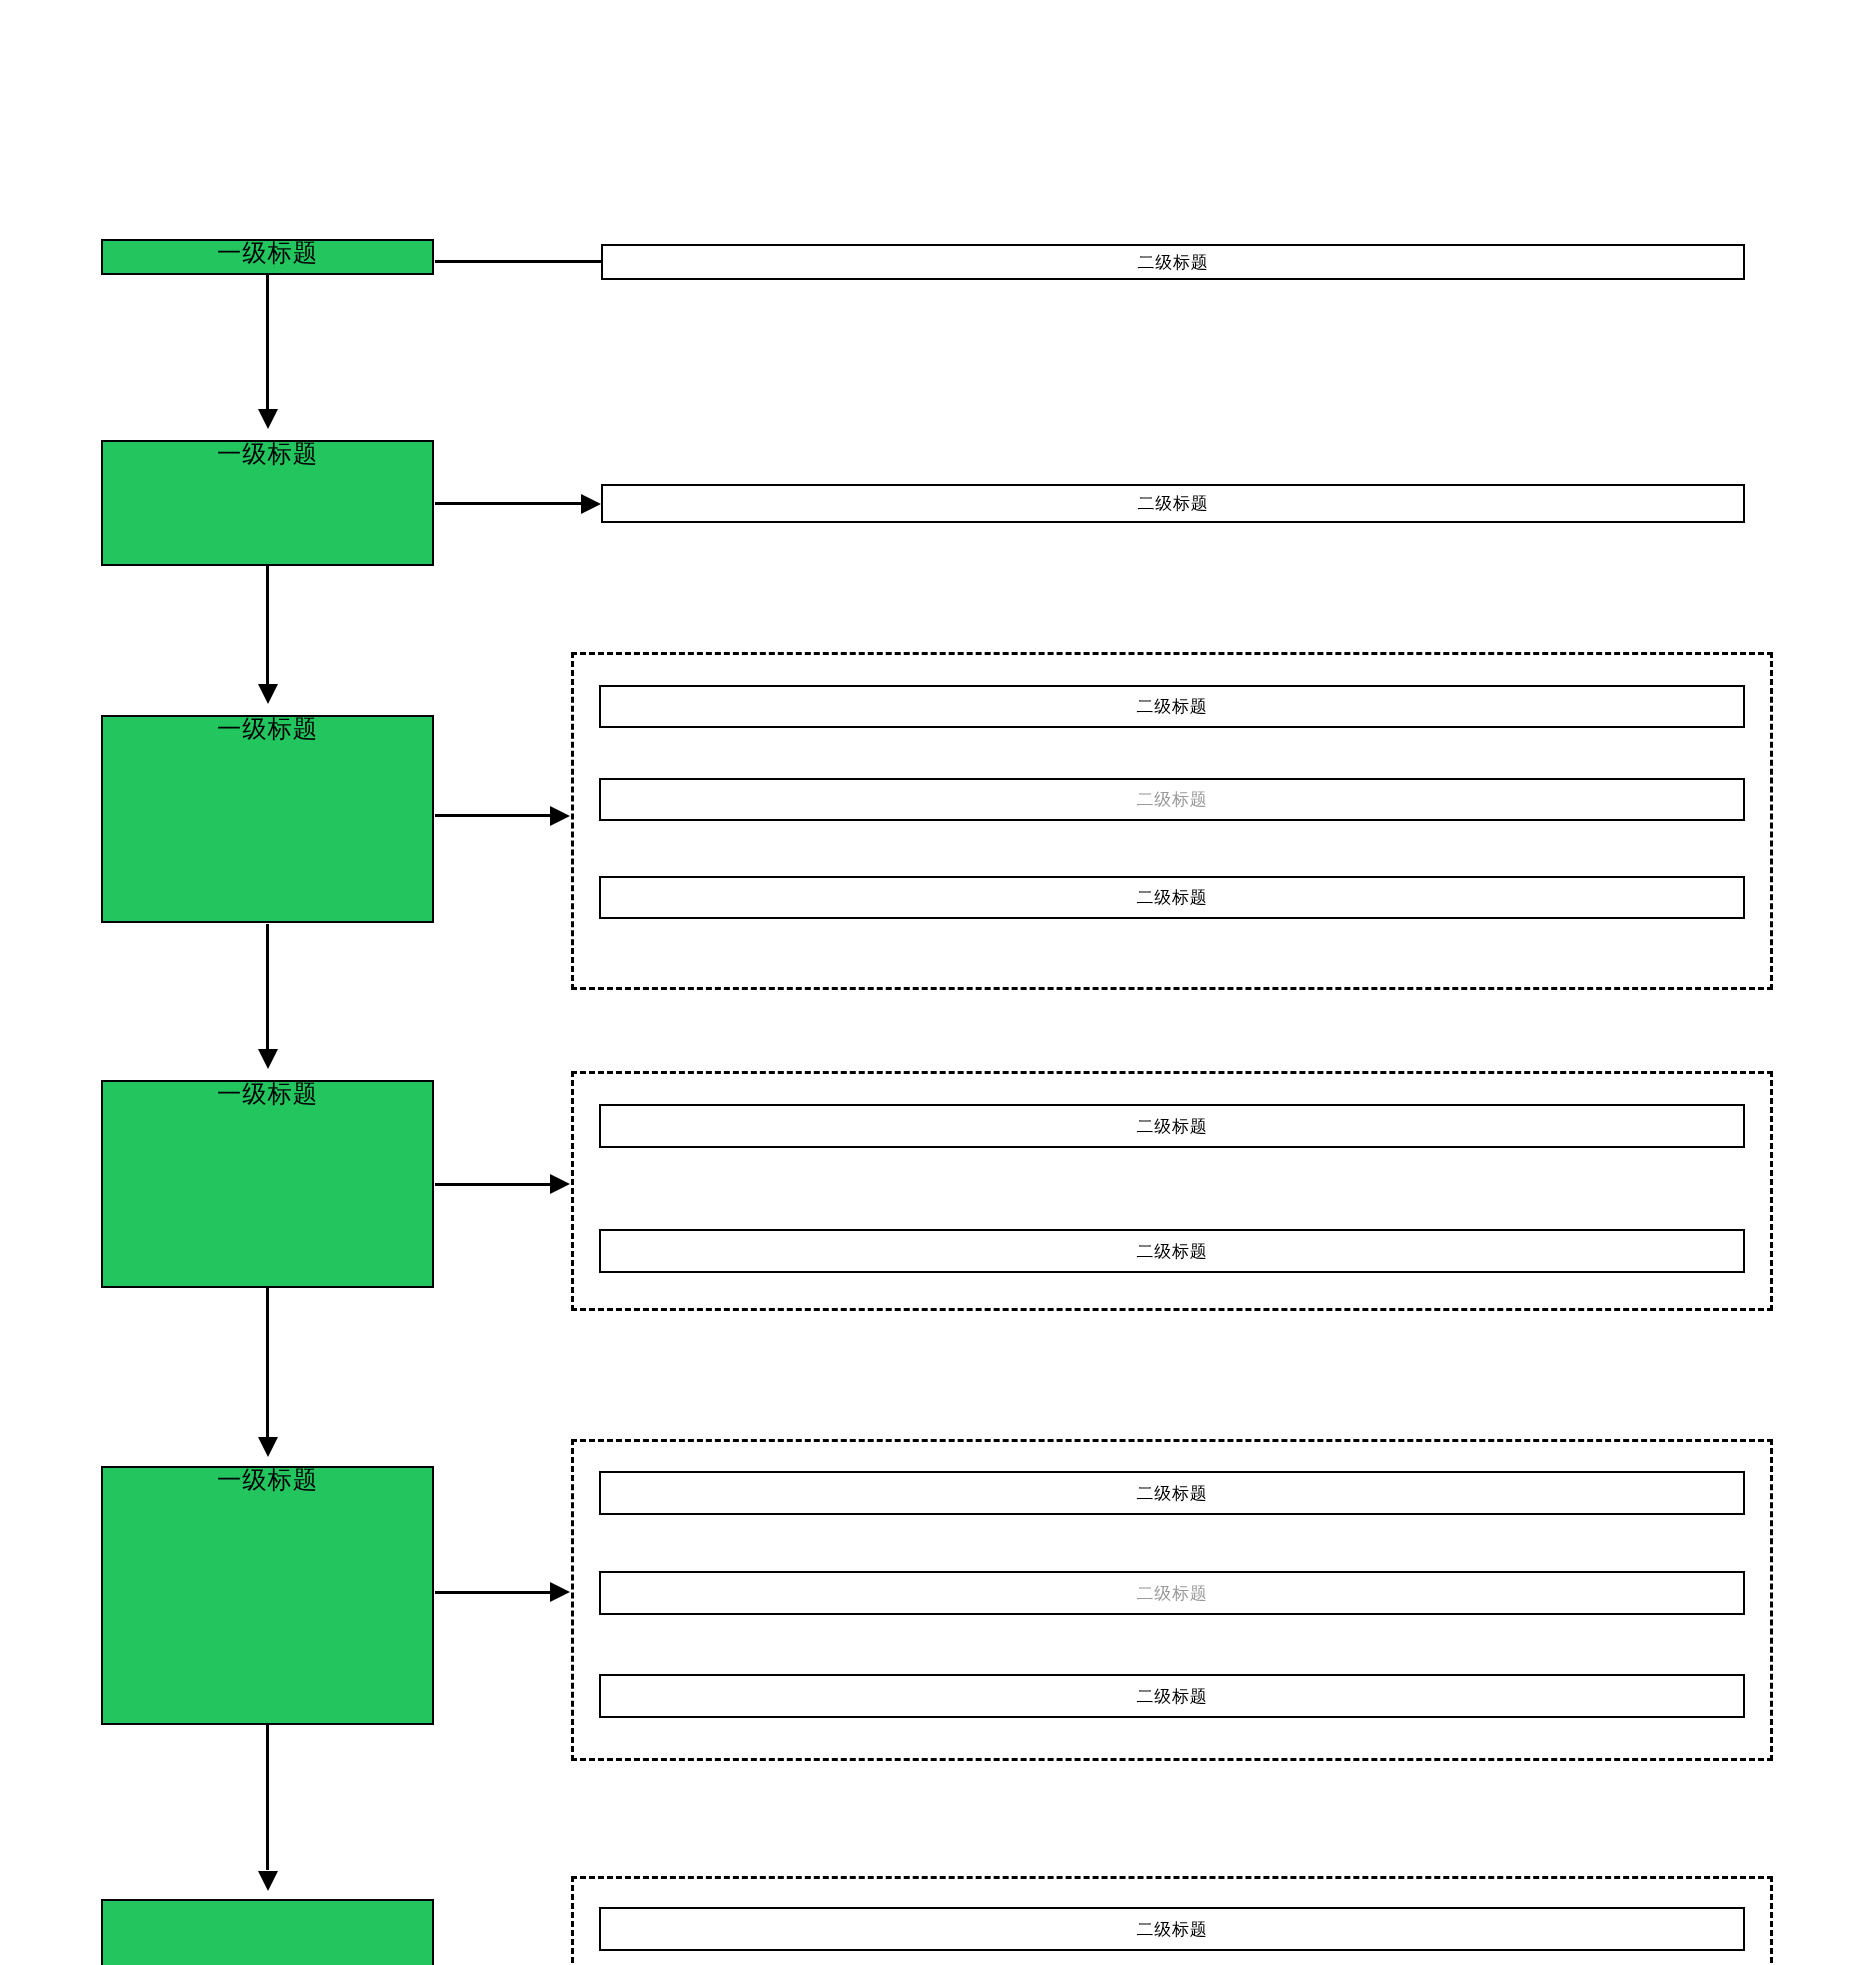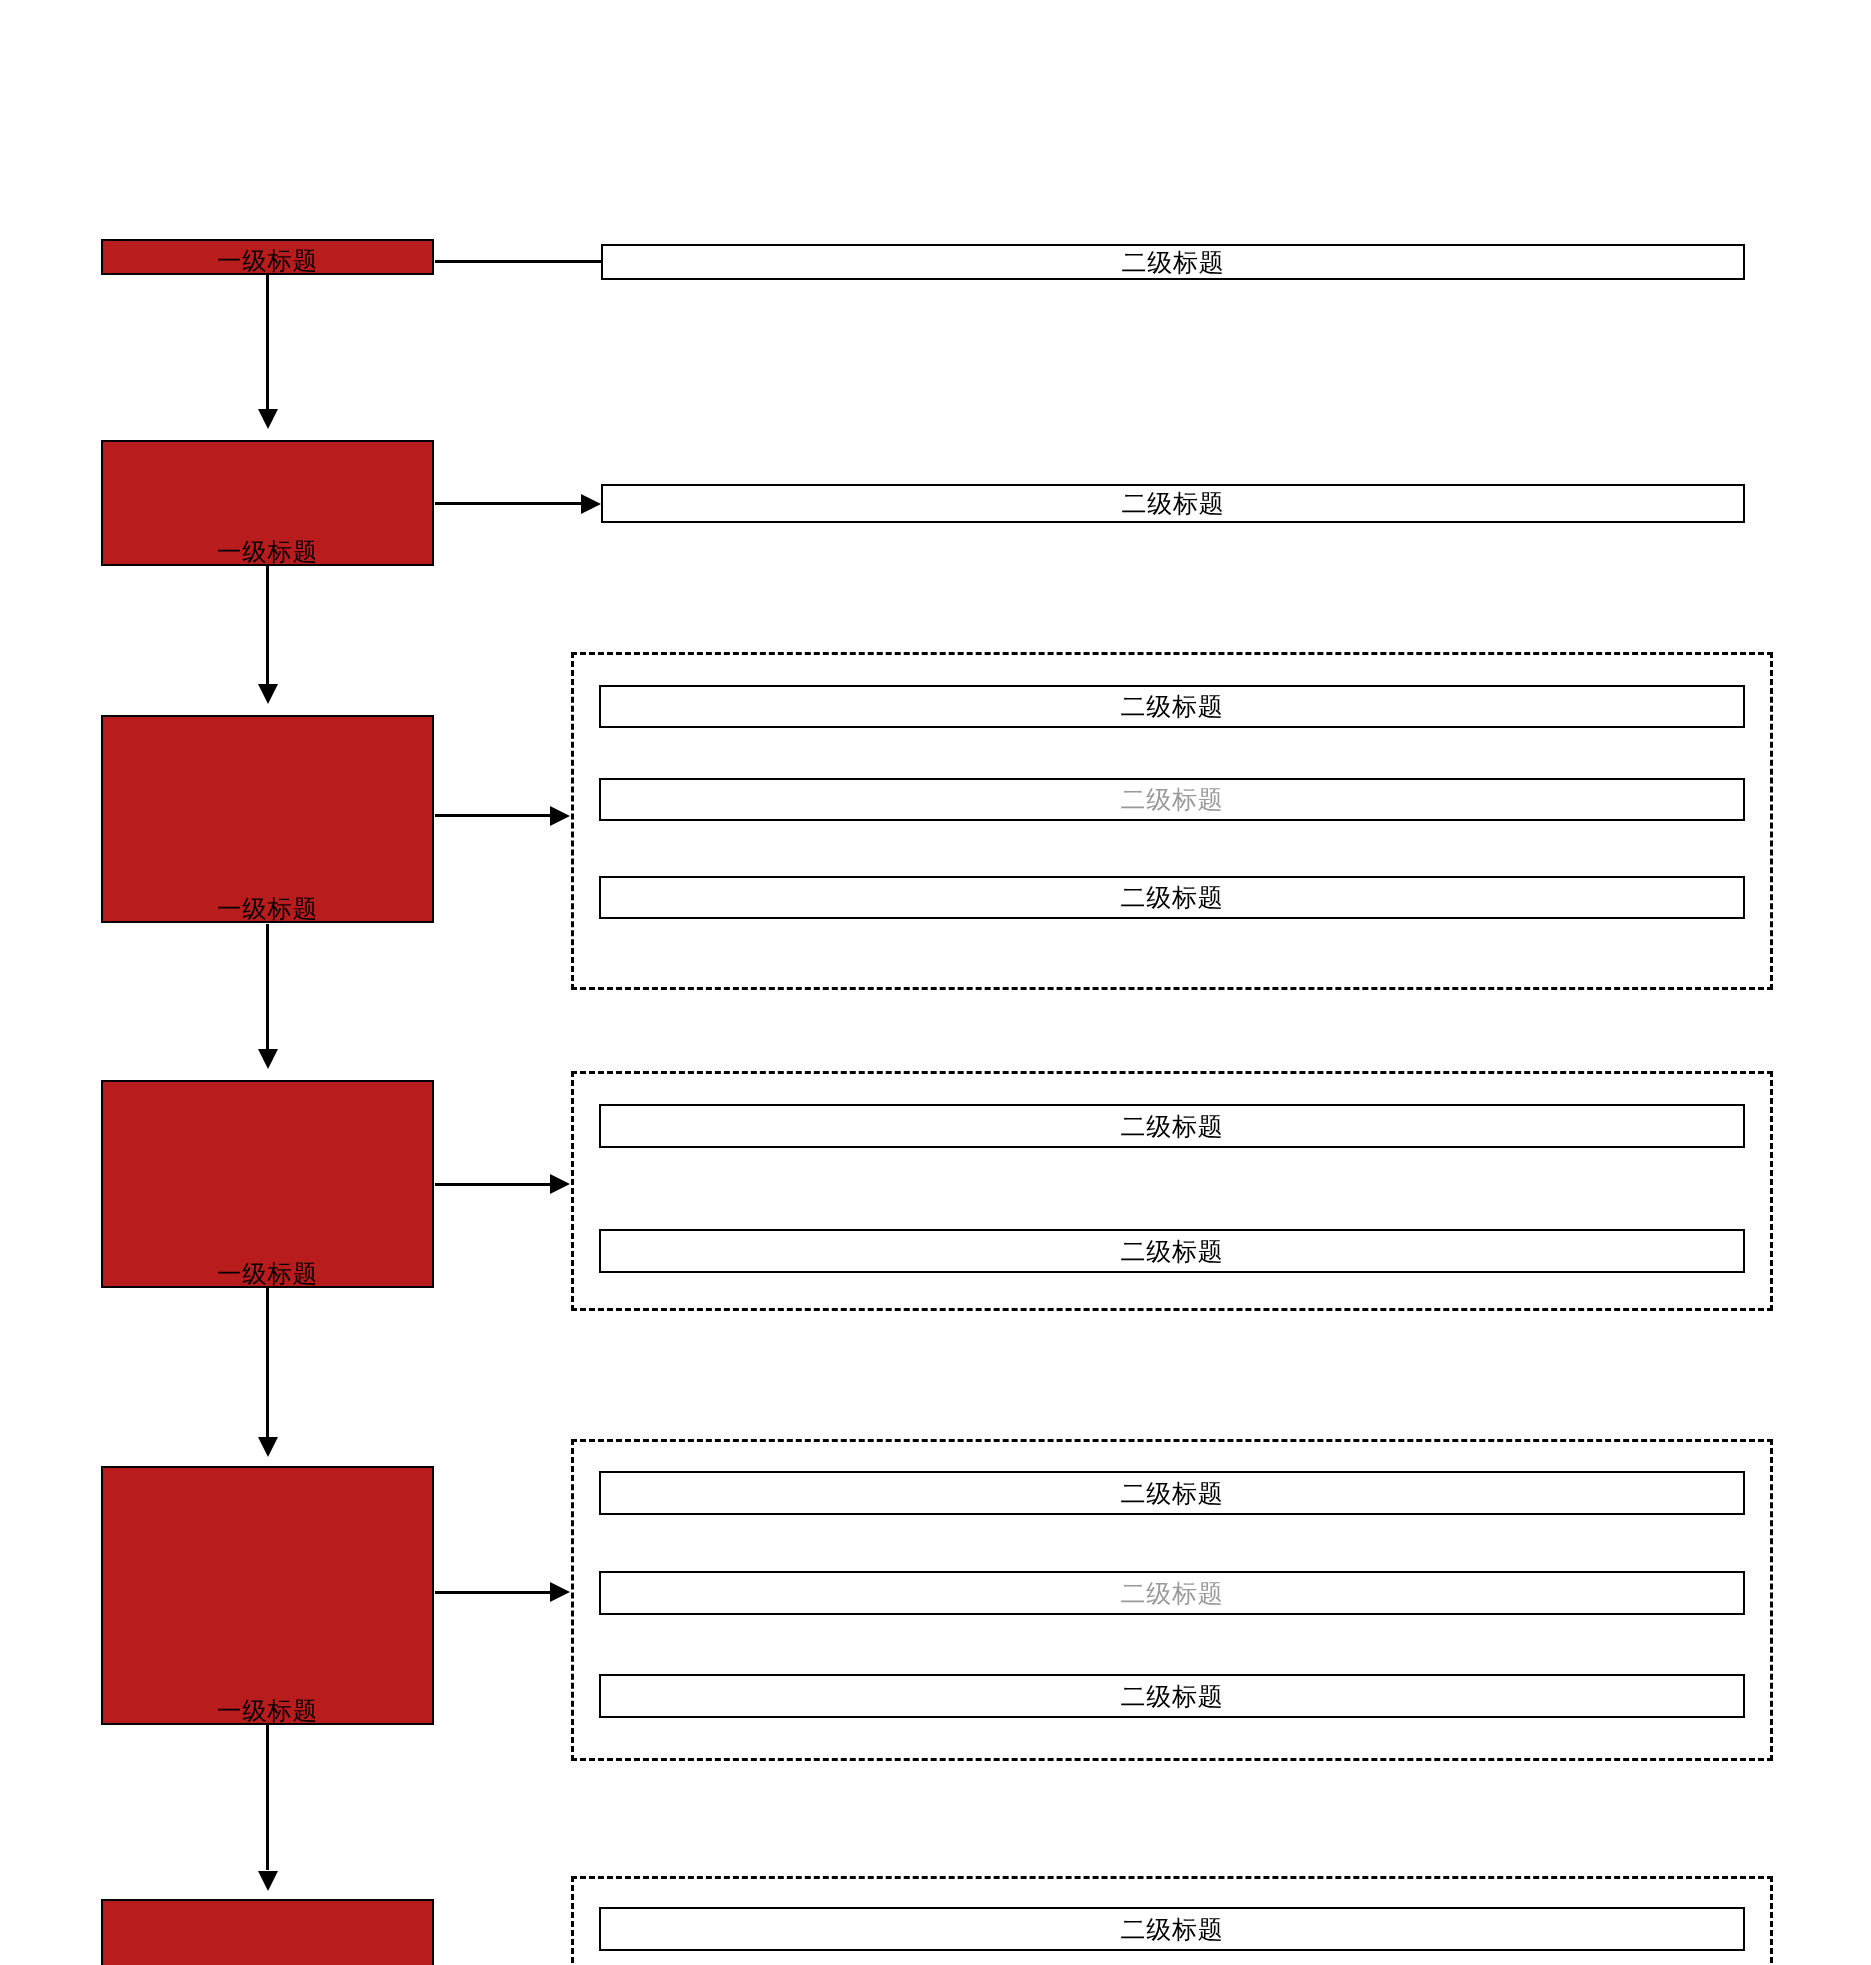--- a/index.html
+++ b/index.html
@@ -17,23 +17,23 @@
     height: 2647px;
     background: #ffffff;
     overflow: hidden;
   }
 
   
   .l1-box {
     position: absolute;
     box-sizing: border-box;
     border: 2.8px solid #000000;
-    background: #b91c1c;
+    background: #22c55e;
     display: flex;
-    align-items: flex-end;
+    align-items: flex-start;
     justify-content: center;
   }
   .l1-label {
     font-size: 24.4px;
     line-height: 1;
     color: #000000;
     letter-spacing: 0.8px;
     white-space: nowrap;
   }
 
@@ -41,21 +41,21 @@
   .l2-box {
     position: absolute;
     box-sizing: border-box;
     border: 2.8px solid #000000;
     background: #ffffff;
     display: flex;
     align-items: center;
     justify-content: center;
   }
   .l2-label {
-    font-size: 25px;
+    font-size: 17px;
     line-height: 1;
     color: #000000;
     letter-spacing: 0.8px;
     white-space: nowrap;
   }
   .l2-label.muted {
     color: #9a9a9a;
   }
 
   

